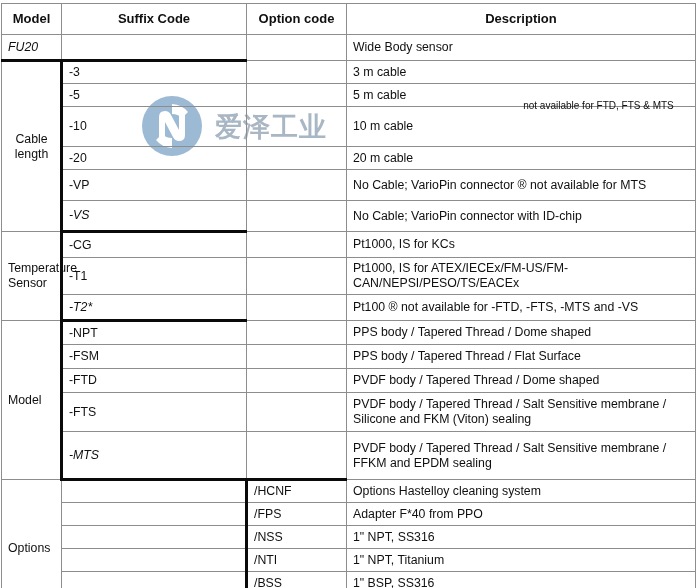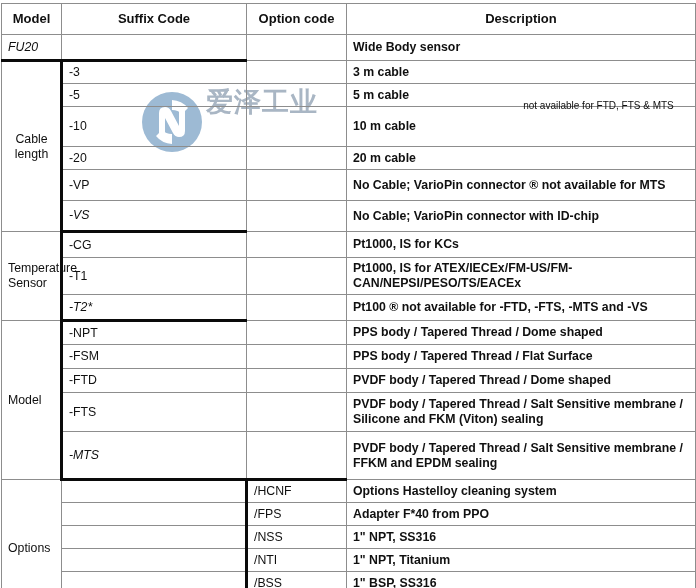--- a/index.html
+++ b/index.html
@@ -20,21 +20,22 @@
   
   #watermark {
     position: absolute;
     left: 138px;
     top: 88px;
     width: 212px;
     height: 76px;
     z-index: 5;
     pointer-events: none;
     display: flex;
-    align-items: flex-start;
+    align-items: center;
+    gap: 9px;
   }
   #watermark .wm-mark {
     width: 68px;
     height: 68px;
     flex: 0 0 68px;
   }
   #watermark .wm-text {
     display: flex;
     flex-direction: column;
     justify-content: center;
@@ -93,21 +94,21 @@
   .tk-t  { border-top: 3px solid #0a0a0a !important; }
   .tk-b  { border-bottom: 3px solid #0a0a0a !important; font-style: italic; }
 
   .grp-label {
     text-align: left;
     vertical-align: middle;
   }
   .grp-label.ctr { text-align: center; }
 
   .code-cell { white-space: nowrap; }
-  .desc-cell { text-align: left; font-weight: bold; }
+  .desc-cell { text-align: left; }
 </style>
 </head>
 <body>
 
 <div id="watermark">
   <div class="wm-mark">
     <svg viewBox="0 0 68 68" width="68" height="68" aria-hidden="true">
       <circle cx="34" cy="34" r="30" fill="#9dbad4"></circle>
       <path d="M21 47 L21 25 Q21 19 27 19 Q31 19 33 23 L41 38 L41 21 L47 21 L47 43 Q47 49 41 49 Q37 49 35 45 L27 30 L27 47 Z" fill="#ffffff"></path>
       <path d="M34 12 A22 22 0 0 1 50 20 L44 26 A14 14 0 0 0 34 22 Z" fill="#ffffff"></path>

